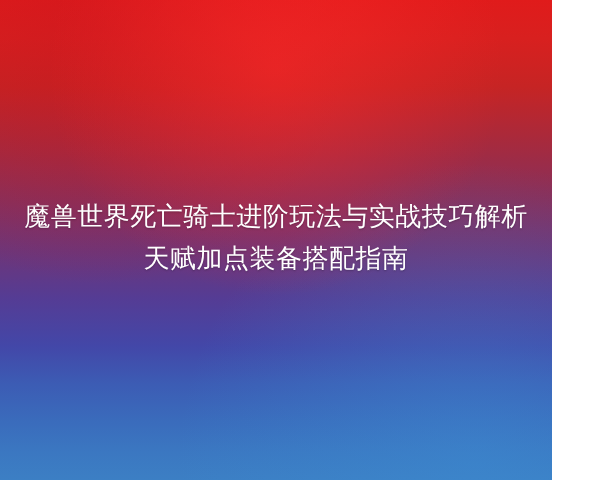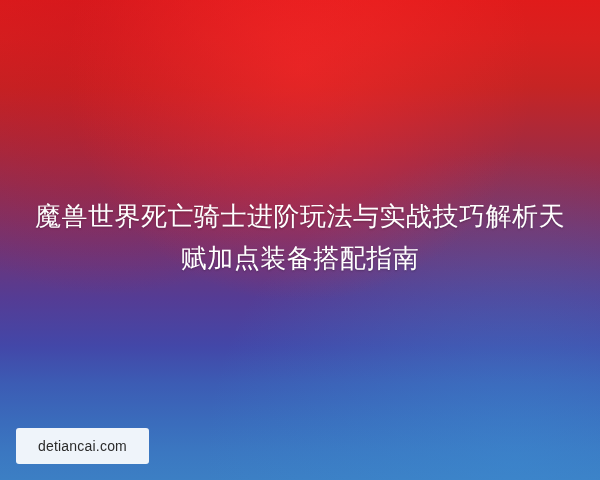--- a/index.html
+++ b/index.html
@@ -7,21 +7,21 @@
     padding: 0;
   }
   body {
     width: 600px;
     height: 480px;
     overflow: hidden;
     font-family: "Liberation Sans", sans-serif;
   }
   .banner {
     position: relative;
-    width: 600px;
+    width: 552px;
     height: 480px;
     background:
       linear-gradient(to bottom,
         #e01b1b 0%,
         #d8201f 8%,
         #c62424 18%,
         #a62a3e 30%,
         #8b2f58 40%,
         #6e3578 52%,
         #553c94 62%,
@@ -68,14 +68,13 @@
     padding: 11px 22px;
     border-radius: 3px;
     letter-spacing: 0.2px;
   }
 </style>
 </head>
 <body>
 
 <div class="banner">
   <div class="title">魔兽世界死亡骑士进阶玩法与实战技巧解析天赋加点装备搭配指南</div>
-  <div class="watermark">detiancai.com</div>
 </div>
 
 </body></html>

